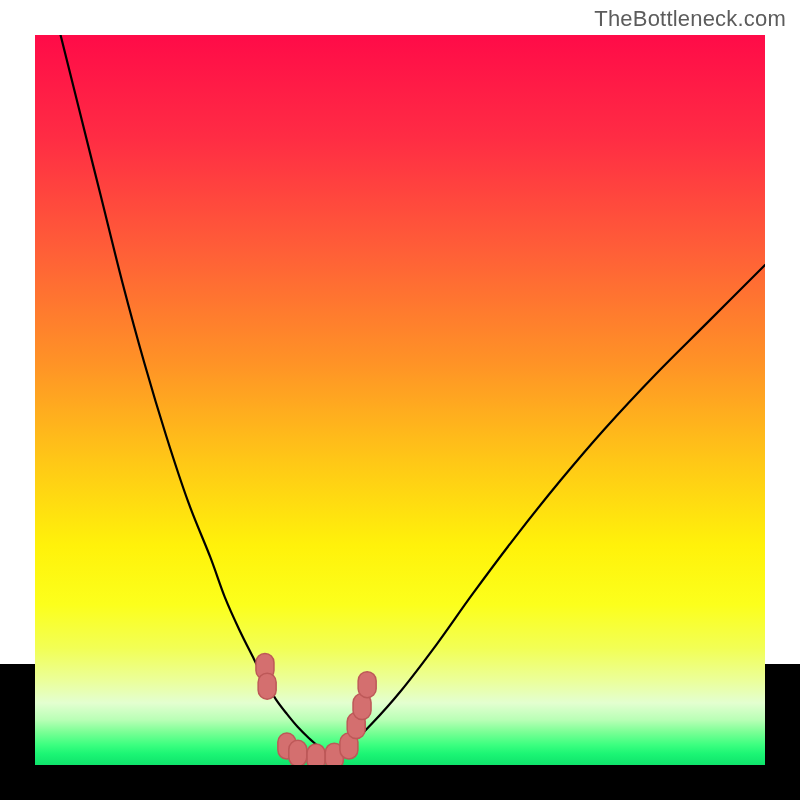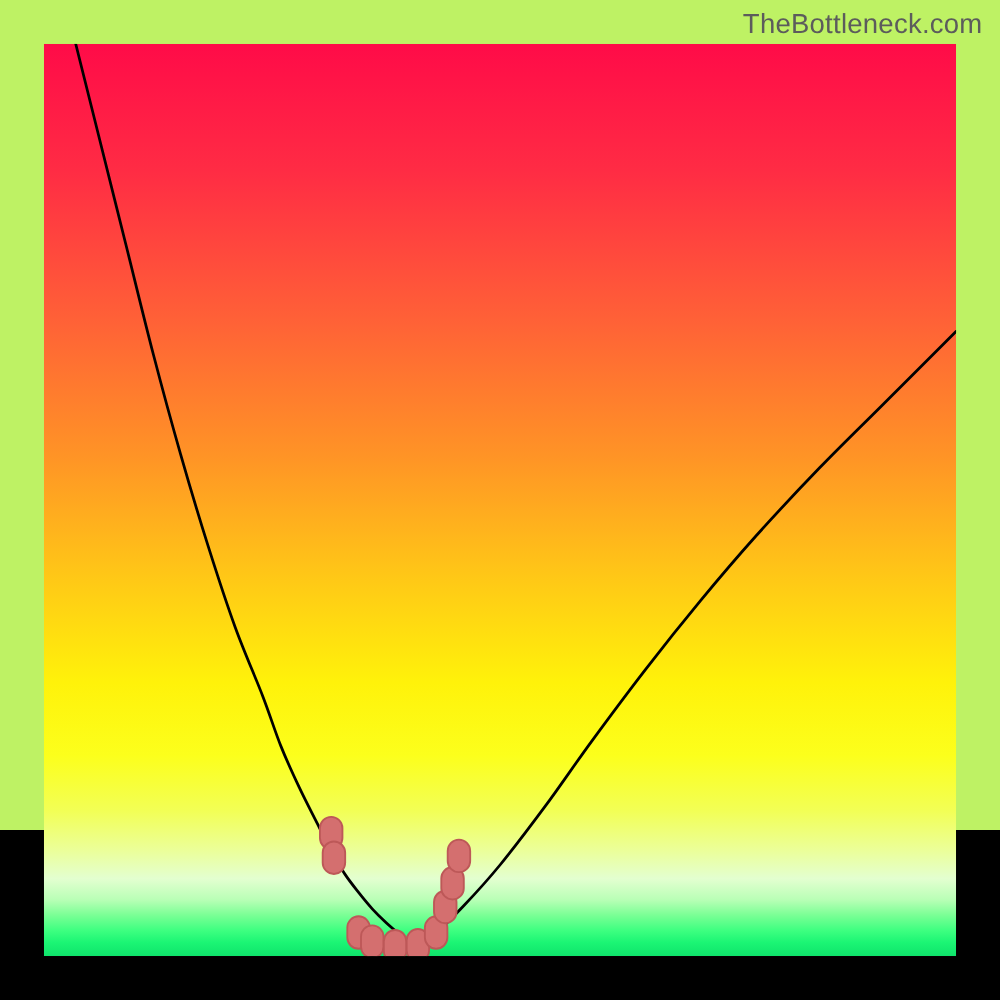--- a/index.html
+++ b/index.html
@@ -8,21 +8,21 @@
     width: 800px;
     height: 800px;
     overflow: hidden;
     background: #000;
     font-family: Arial, Helvetica, sans-serif;
   }
   .frame {
     position: relative;
     width: 800px;
     height: 664px;
-    background: #bef264;
+    background: #ffffff;
   }
   .plot-area {
     position: absolute;
     left: 35px;
     top: 35px;
     width: 730px;
     height: 730px;
     overflow: hidden;
   }
   .gradient {

